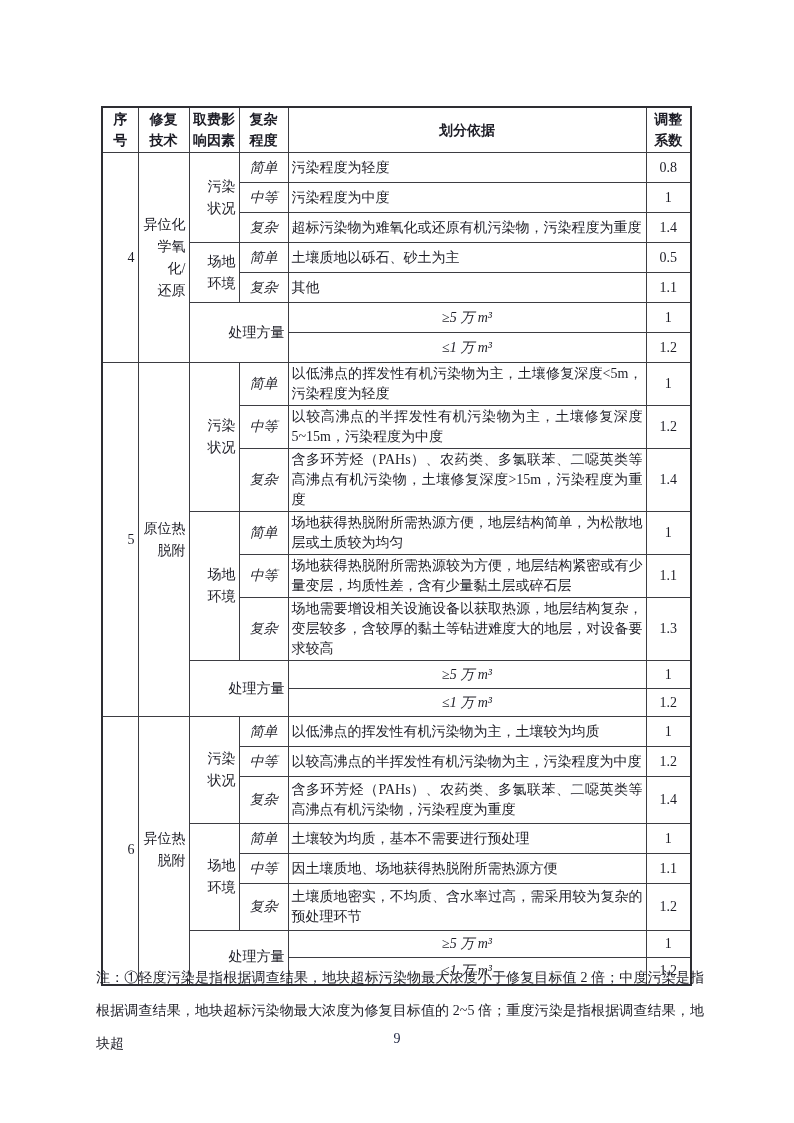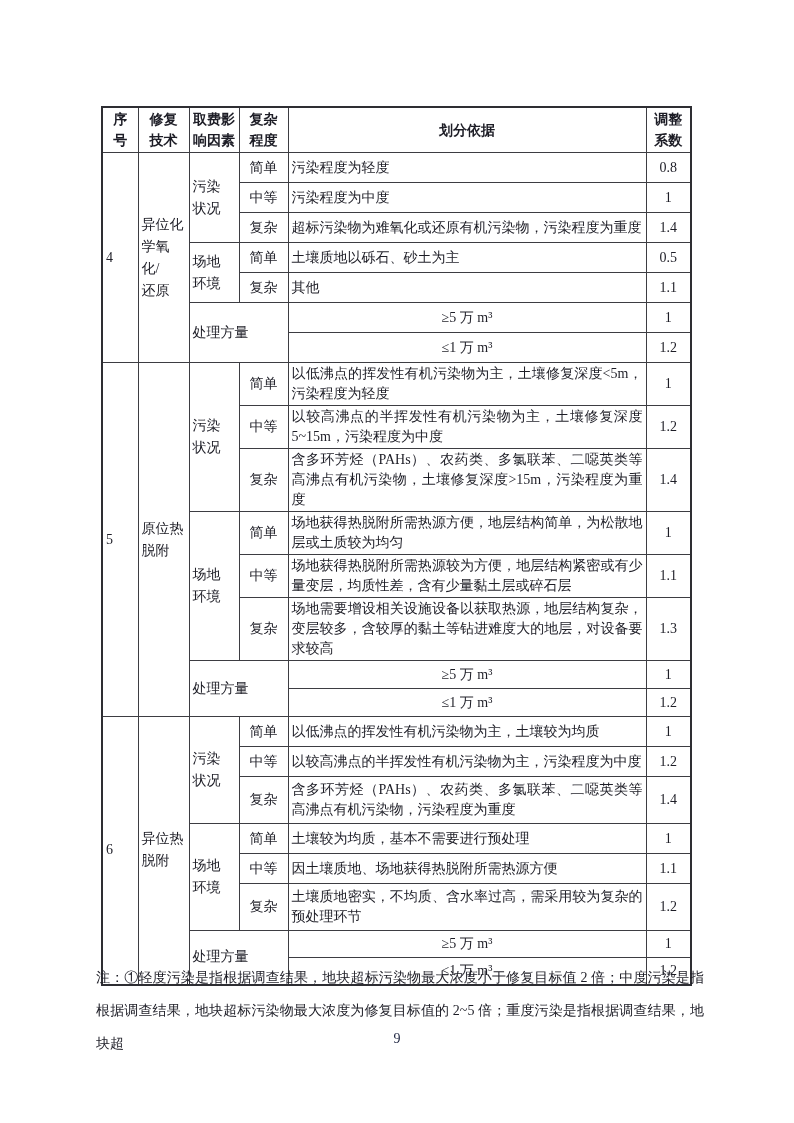--- a/index.html
+++ b/index.html
@@ -27,25 +27,25 @@
     overflow:hidden;
   }
   table.adj th{
     font-weight:bold;
     text-align:center;
     white-space:pre-line;
     line-height:21px;
     padding:1px 1px;
   }
   .lbl{
-    text-align:left;
+    text-align:right;
     white-space:pre-line;
     line-height:22px;
   }
-  .cc{text-align:center;}
+  .cc{text-align:center;font-style:italic;}
   .basis{
     text-align:justify;
     line-height:20px;
     padding:1px 7px;
   }
   .basis.cc{text-align:center;padding:1px 14px;}
   .coef{text-align:center;}
   tr.rh{height:44px}
   tr.r27{height:27px}
   tr.r28{height:28px}

